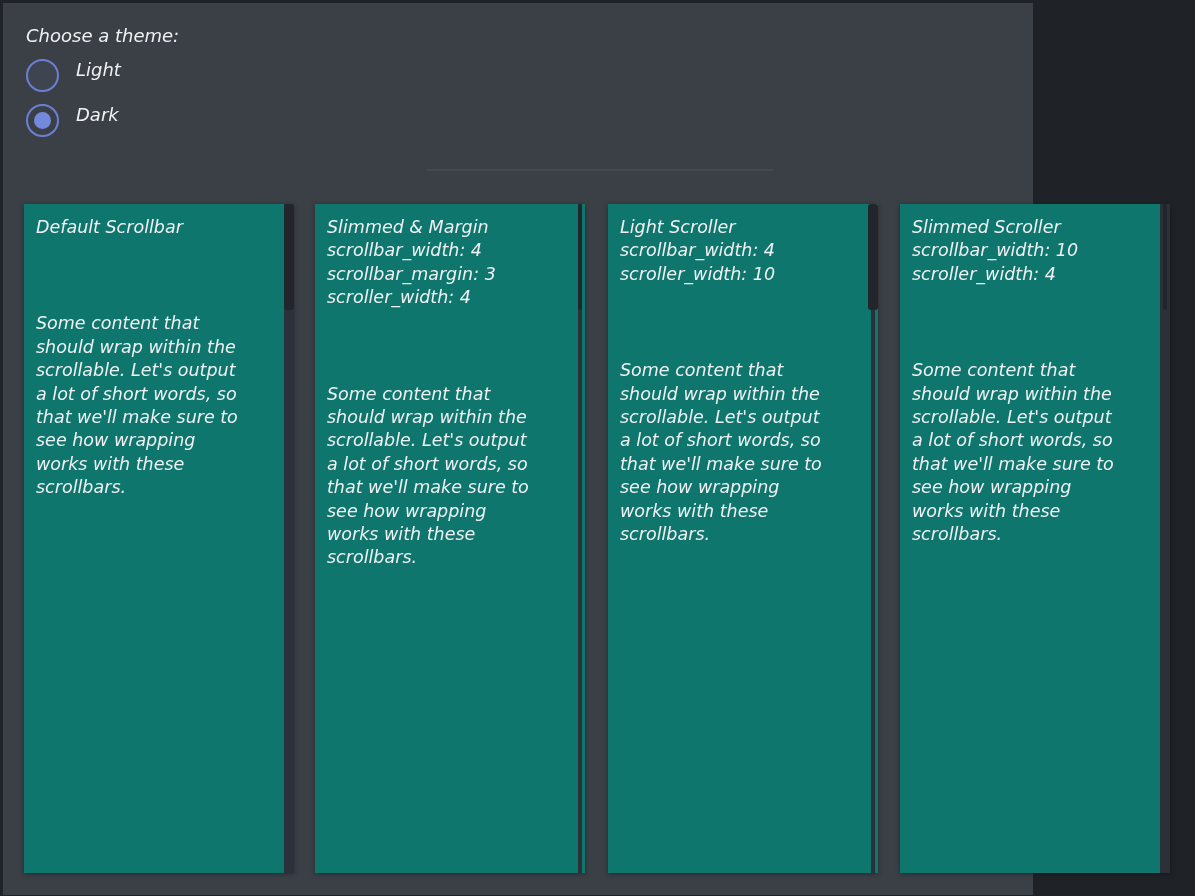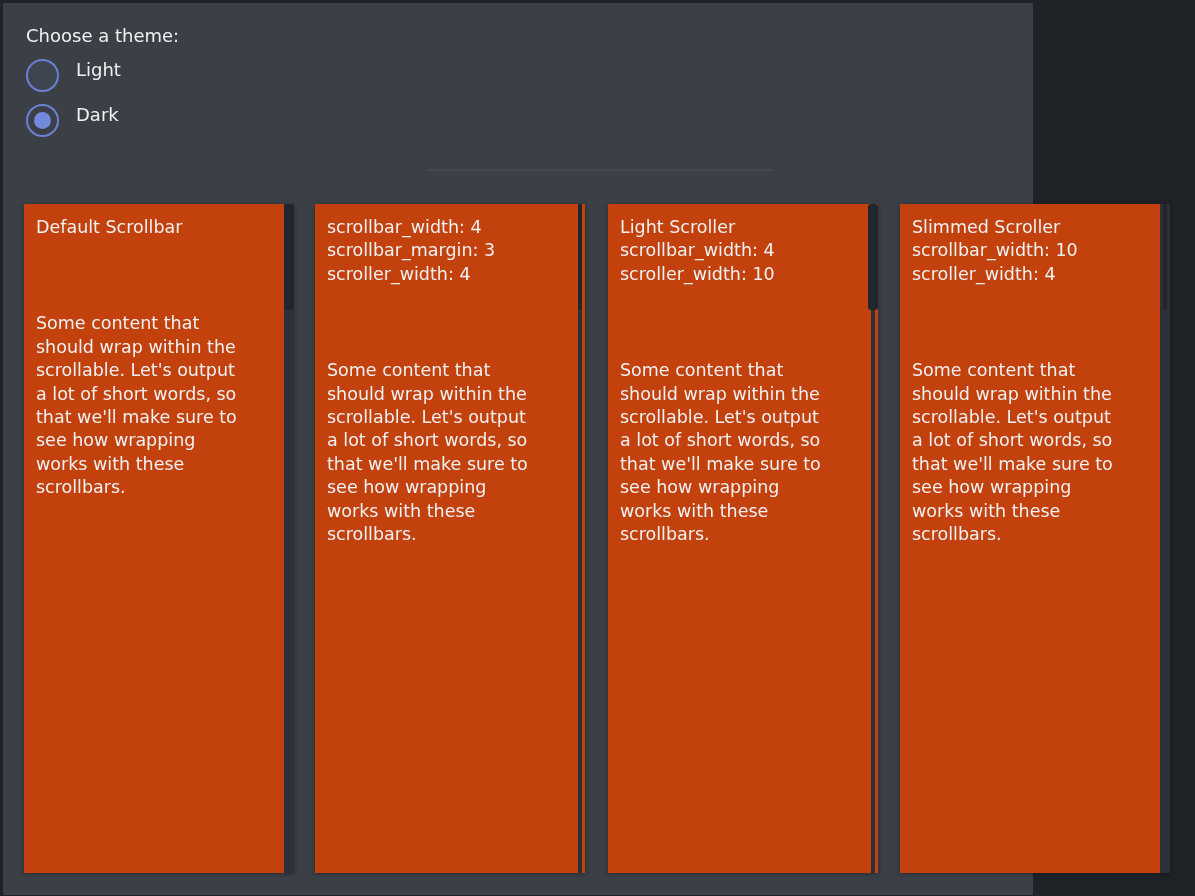--- a/index.html
+++ b/index.html
@@ -10,20 +10,21 @@
     height: 896px;
     font-family: "DejaVu Sans", sans-serif;
     overflow: hidden;
   }
   .window {
     position: absolute;
     left: 3px; top: 3px;
     width: 1030px; height: 892px;
     background: #3b4047;
     color: #f0f1f3;
+    font-style: italic;
   }
 
   
   .theme-section {
     position: absolute;
     left: 23px; top: 21px;
   }
   .theme-prompt {
     font-size: 18px;
     line-height: 24px;
@@ -66,21 +67,21 @@
     left: 424px; top: 166px;
     width: 346px; height: 2px;
     background: #45494f;
   }
 
   
   .panel {
     position: absolute;
     top: 201px;
     width: 270px; height: 669px;
-    background: #c2410c;
+    background: #0f766e;
     box-sizing: border-box;
     padding: 12px 28px 0 12px;
     box-shadow: 0 1px 5px rgba(0,0,0,0.35);
     overflow: hidden;
   }
   .panel-1 { left: 21px; }
   .panel-2 { left: 312px; }
   .panel-3 { left: 605px; }
   .panel-4 { left: 897px; }
 
@@ -149,20 +150,21 @@
 a lot of short words, so
 that we'll make sure to
 see how wrapping
 works with these
 scrollbars.</div>
     <div class="sb-track"></div>
     <div class="sb-thumb"></div>
   </div>
 
   <div class="panel panel-2">
+    <div class="panel-title">Slimmed &amp; Margin</div>
     <div class="panel-params">scrollbar_width: 4
 scrollbar_margin: 3
 scroller_width: 4</div>
     <div class="panel-content">Some content that
 should wrap within the
 scrollable. Let's output
 a lot of short words, so
 that we'll make sure to
 see how wrapping
 works with these

